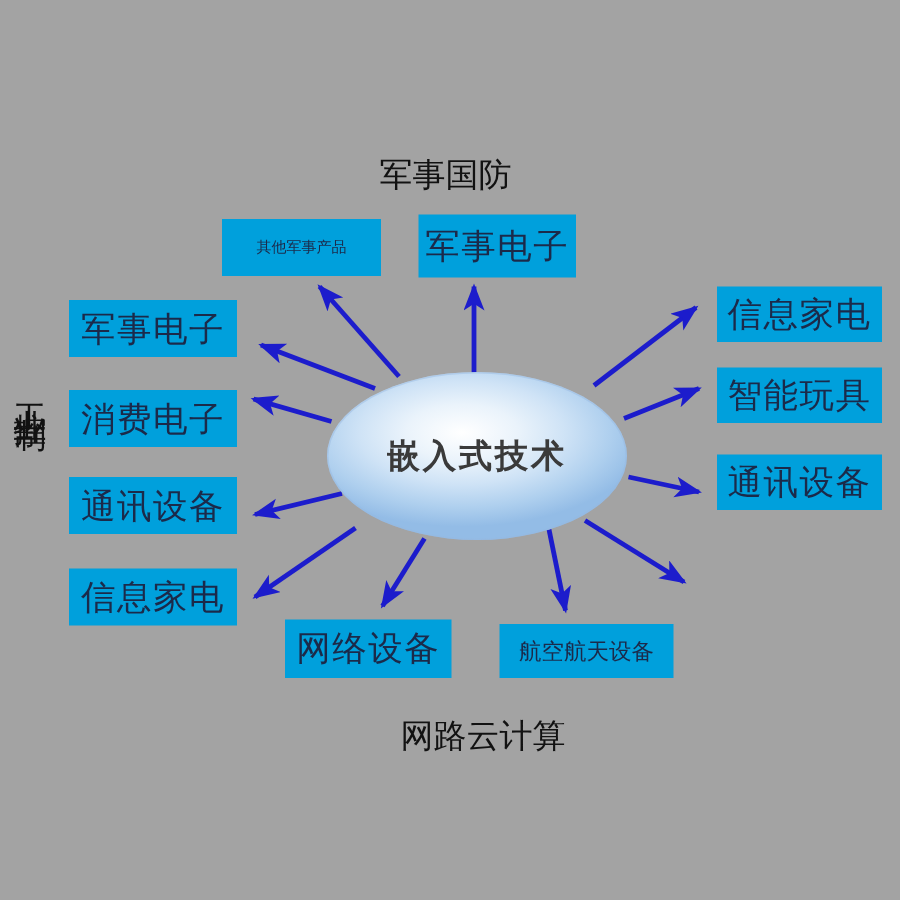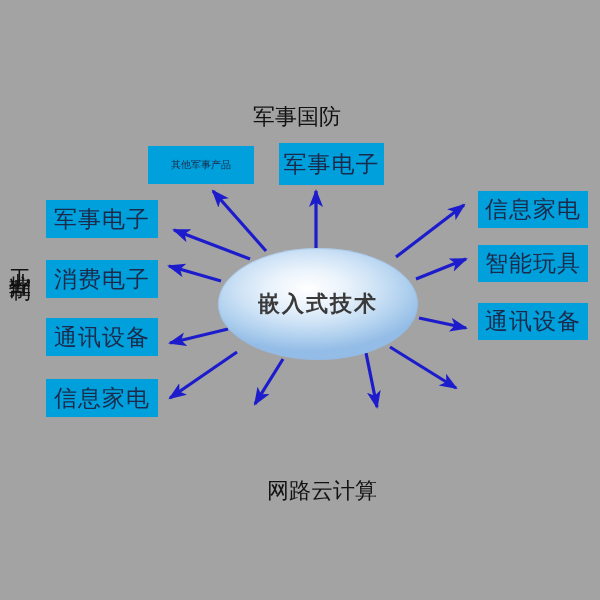--- a/index.html
+++ b/index.html
@@ -80,18 +80,20 @@
 
   <div class="box right" id="box-toys">智能玩具</div>
   <div class="box right" id="box-info">信息家电</div>
   <div class="box right" id="box-comm">通讯设备</div>
 
   <div class="box left" id="box-cnc">军事电子</div>
   <div class="box left" id="box-instrument">消费电子</div>
   <div class="box left" id="box-auto">通讯设备</div>
   <div class="box left" id="box-medical">信息家电</div>
 
+  <div class="box" id="box-network">网络设备</div>
+  <div class="box" id="box-aero">航空航天设备</div>
 
   <div class="center-ellipse">
     <span>嵌入式技术</span>
   </div>
 
 </div>
 
 </body></html>

